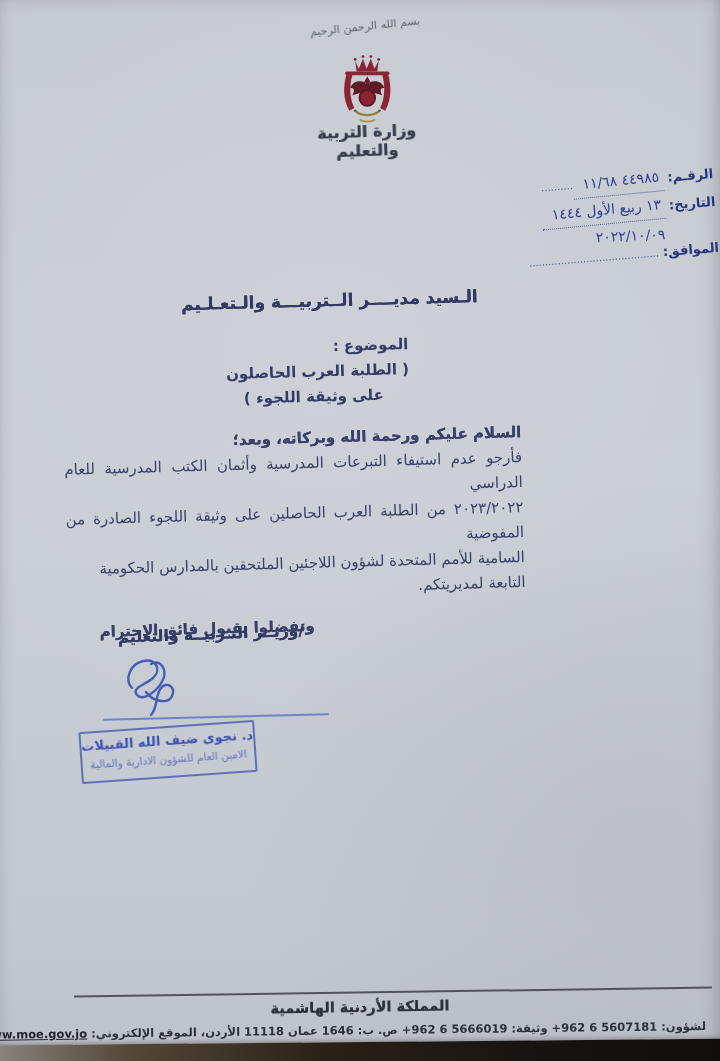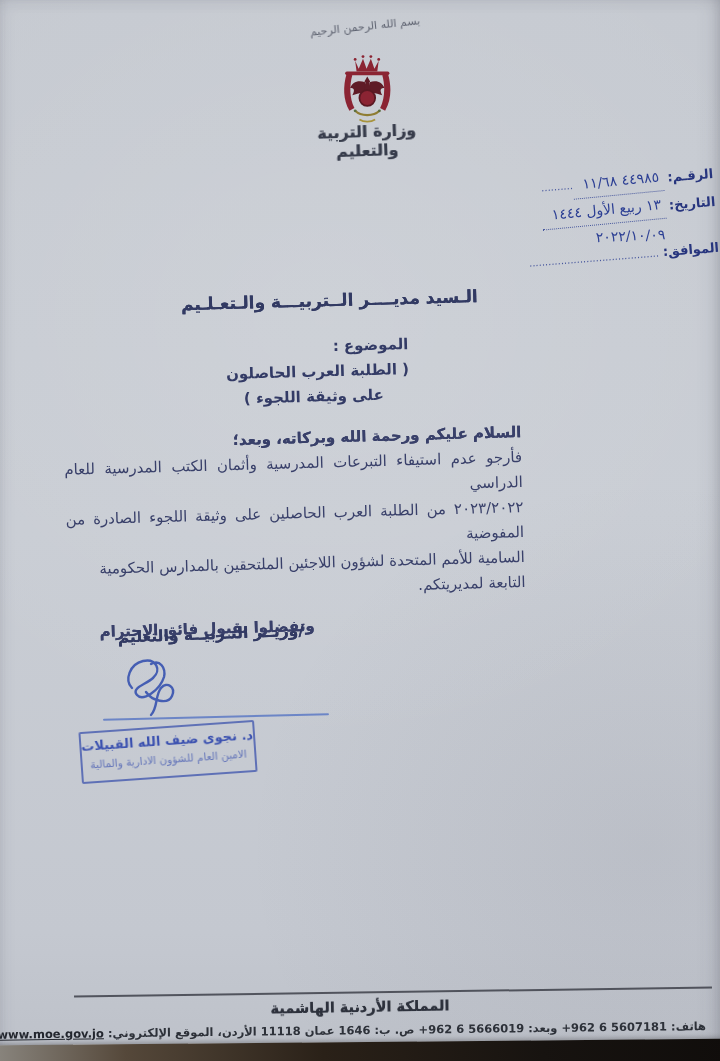--- a/index.html
+++ b/index.html
@@ -196,23 +196,23 @@
 
   <div class="stamp soft">
     <div class="stamp-name">د. نجوى ضيف الله القبيلات</div>
     <div class="stamp-title">الامين العام للشؤون الادارية والمالية</div>
   </div>
 
   <div class="footer-rule"></div>
   <div class="kingdom soft">المملكة الأردنية الهاشمية</div>
 
   <div class="contact">
-    <span>هاتف:</span>
+    <span>لشؤون:</span>
     <span class="num">+962 6 5607181</span>
-    <span>وبعد:</span>
+    <span>وثيقة:</span>
     <span class="num">+962 6 5666019</span>
     <span>ص. ب: 1646 عمان 11118 الأردن،</span>
     <span>الموقع الإلكتروني:</span>
     <span class="url">www.moe.gov.jo</span>
   </div>
 
   <div class="photo-edge"></div>
 </div>
 
 </body></html>

